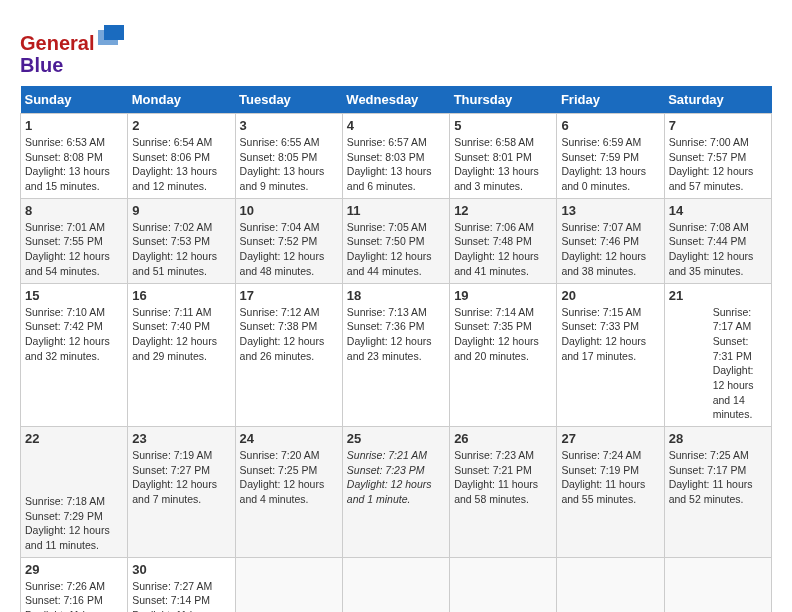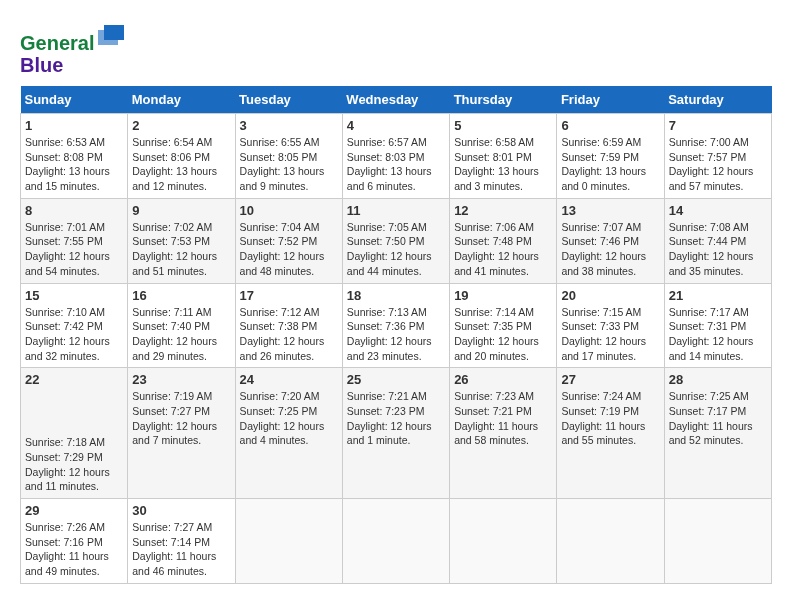--- a/index.html
+++ b/index.html
@@ -18,21 +18,21 @@
     }
     .logo {
       display: flex;
       align-items: center;
     }
     .logo-text {
       font-size: 20px;
       font-weight: bold;
       line-height: 1.1;
     }
-    .logo-text .general { color: #15803d; }
+    .logo-text .general { color: #b91c1c; }
     .logo-text .blue { color: #4c1d95; }
     .logo-icon {
       width: 30px;
       height: 30px;
       margin-left: 2px;
     }
     .title-area {
       text-align: right;
     }
     .month-title {
@@ -261,21 +261,21 @@
         </td>
         <td>
           <span class="day-num">20</span>
           <div class="day-info" style="white-space: pre-line;">Sunrise: 7:15 AM
 Sunset: 7:33 PM
 Daylight: 12 hours
 and 17 minutes.</div>
         </td>
         <td>
           <span class="day-num">21</span>
-          <div class="day-info" style="white-space: pre-line;">Sunrise: 7:17 AM
+          <div class="day-info" style="white-space: pre-line; margin-left: 44px;">Sunrise: 7:17 AM
 Sunset: 7:31 PM
 Daylight: 12 hours
 and 14 minutes.</div>
         </td>
       </tr>
       <tr>
         <td>
           <span class="day-num">22</span>
           <div class="day-info" style="white-space: pre-line; margin-top: 48px;">Sunrise: 7:18 AM
 Sunset: 7:29 PM
@@ -291,21 +291,21 @@
         </td>
         <td>
           <span class="day-num">24</span>
           <div class="day-info" style="white-space: pre-line;">Sunrise: 7:20 AM
 Sunset: 7:25 PM
 Daylight: 12 hours
 and 4 minutes.</div>
         </td>
         <td>
           <span class="day-num">25</span>
-          <div class="day-info" style="white-space: pre-line;">Sunrise: 7:21 AM
+          <div class="day-info" style="white-space: pre-line; font-style: italic;">Sunrise: 7:21 AM
 Sunset: 7:23 PM
 Daylight: 12 hours
 and 1 minute.</div>
         </td>
         <td>
           <span class="day-num">26</span>
           <div class="day-info" style="white-space: pre-line;">Sunrise: 7:23 AM
 Sunset: 7:21 PM
 Daylight: 11 hours
 and 58 minutes.</div>

